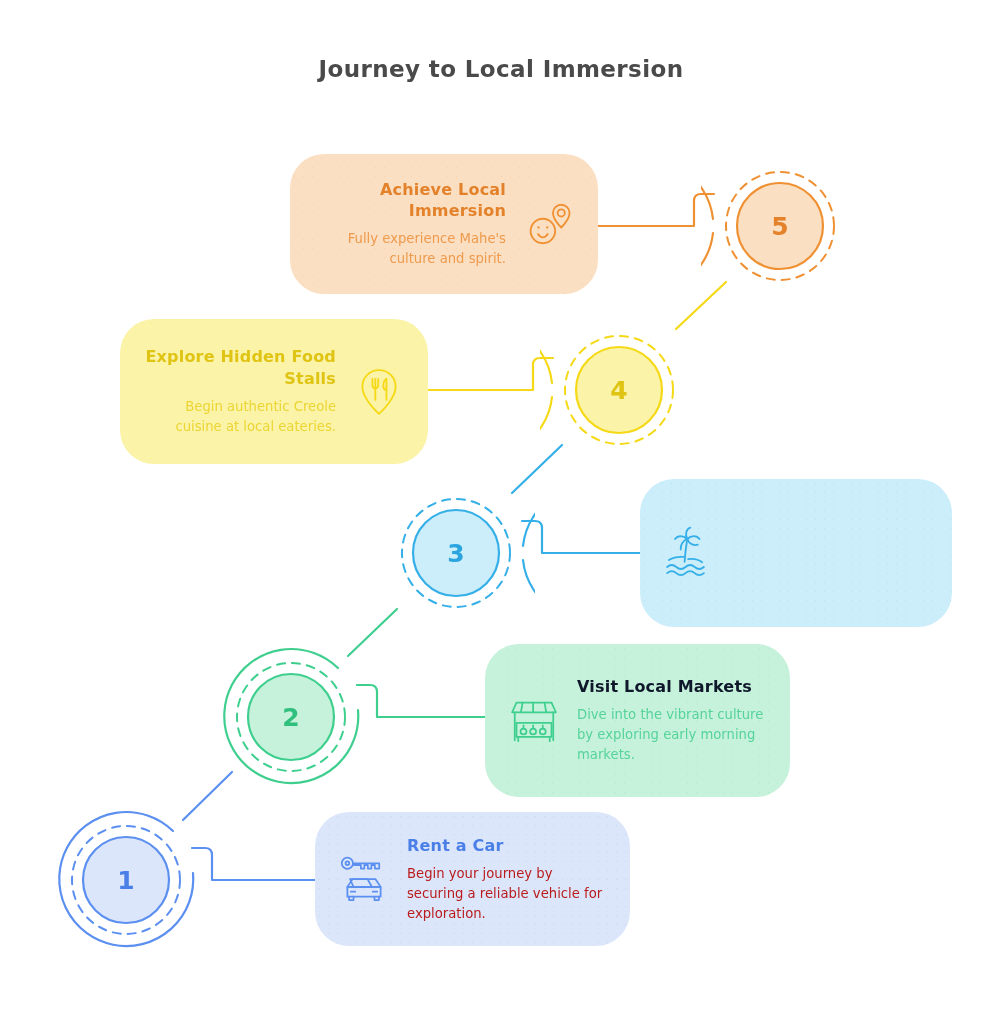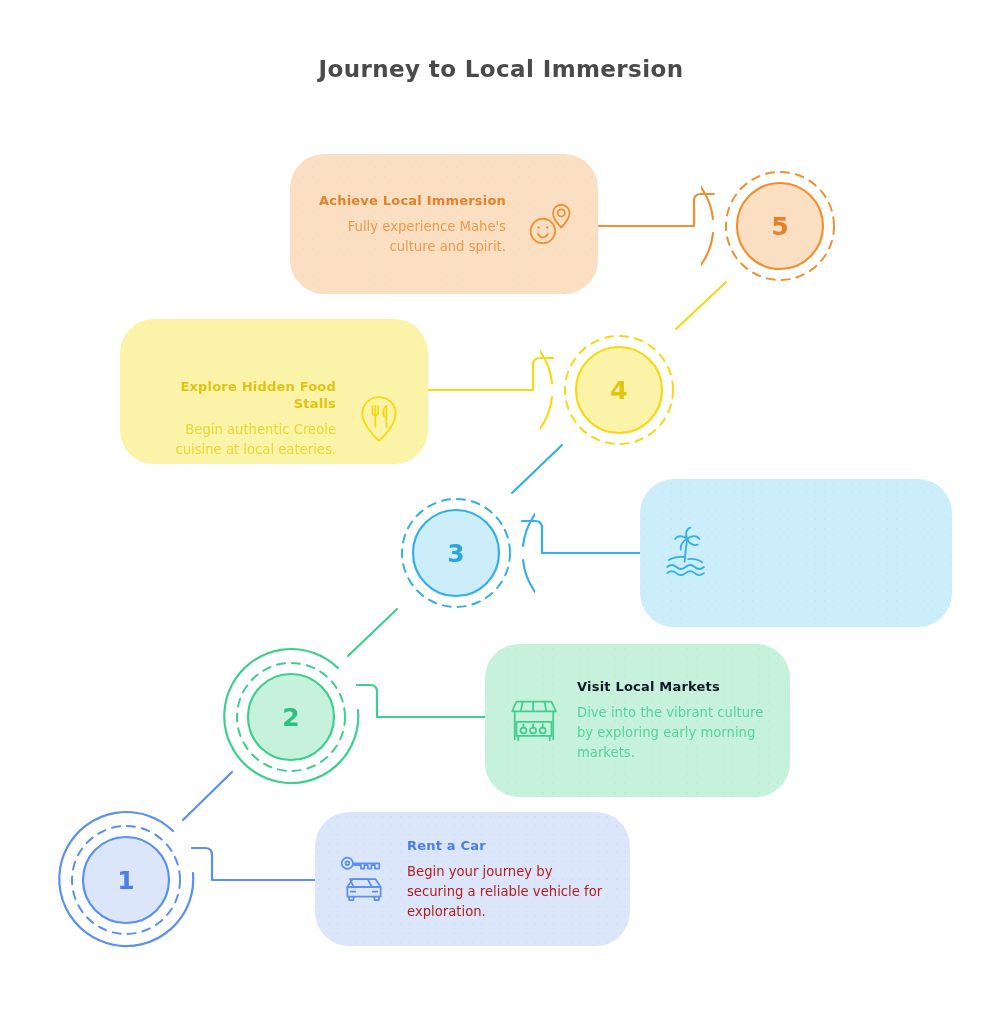--- a/index.html
+++ b/index.html
@@ -57,21 +57,21 @@
     width:58px;height:58px;
     display:flex;align-items:center;justify-content:center;
   }
   .card-icon svg{display:block;width:56px;height:56px;}
 
   .card-text{flex:1 1 auto;}
   .card.icon-left .card-text{padding-left:14px;text-align:left;}
   .card.icon-right .card-text{padding-right:14px;text-align:right;}
 
   .card-title{
-    font-size:13px;
+    font-size:16px;
     font-weight:700;
     line-height:1.33;
     letter-spacing:0.2px;
     margin:0 0 8px 0;
   }
   .card-desc{
     font-size:13.2px;
     line-height:1.5;
     margin:0;
   }
@@ -127,21 +127,21 @@
   <div class="node" style="left:701px;top:143px;width:158px;height:158px;">
     <svg viewBox="0 0 158 158" fill="none" stroke-linecap="round">
 
       <path class="outer" d="M 12 86 A 67 67 0 1 1 12 72" stroke-width="2.2" fill="none" transform="rotate(0 79 79)" stroke="#EF9133"></path>
       <circle class="dashed" cx="79" cy="79" r="54" stroke-width="2" stroke-dasharray="8 7" fill="none" stroke="#EF9133"></circle>
       <circle class="inner" cx="79" cy="79" r="43" stroke-width="2.2" stroke="#EF9133" fill="#FBDFC2"></circle>
     </svg>
     <div class="node-num" style="color: rgb(227, 130, 42);">5</div>
   </div>
 
-  <div class="card icon-right" style="left: 120px; top: 315px; width: 308px; height: 145px; padding: 4px 20px; background: rgb(251, 243, 168); color: rgb(245, 217, 22); align-items: flex-end;">
+  <div class="card icon-right" style="left: 120px; top: 315px; width: 308px; height: 145px; padding: 4px 20px; background: rgb(251, 243, 168); color: rgb(245, 217, 22);">
     <div class="card-inner">
       <div class="card-icon" style="color: rgb(245, 217, 22);">
         <svg viewBox="0 0 64 64" stroke="currentColor" stroke-width="2.1" fill="none" stroke-linecap="round" stroke-linejoin="round">
           <path d="M32 7C21.5 7 13 15.3 13 25.6c0 11 12.4 25 19 31.4 6.6-6.4 19-20.4 19-31.4C51 15.3 42.5 7 32 7z"></path>
           <path d="M24.5 17v7.5a3.3 3.3 0 0 0 6.6 0V17"></path>
           <path d="M27.8 17v24"></path>
           <path d="M40.5 17c-2.6 1.3-3.6 4.6-3.6 8.2 0 2.6 1.4 4.3 3.6 4.6V41"></path>
           <path d="M40.5 17v12.8"></path>
         </svg>
       </div>

